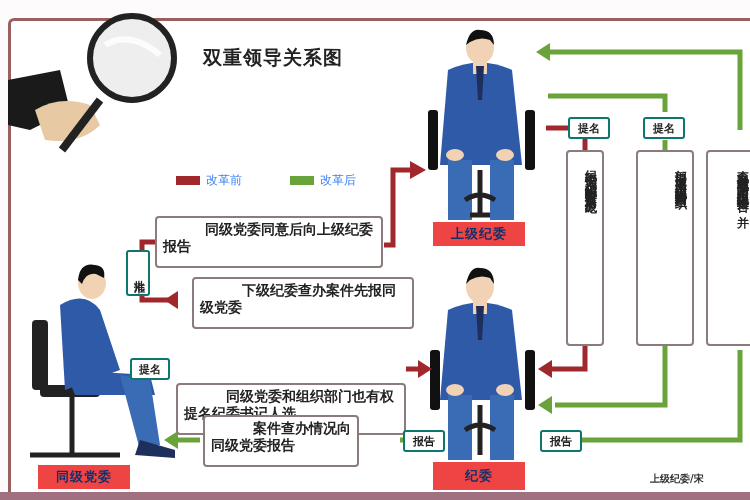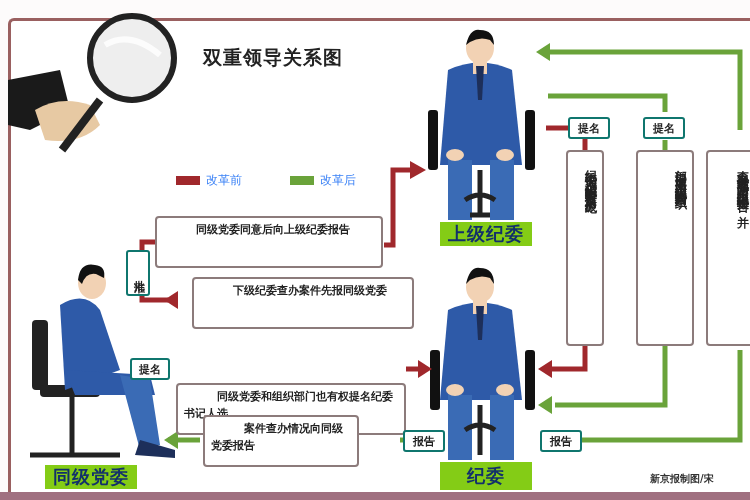--- a/index.html
+++ b/index.html
@@ -5,28 +5,28 @@
   html, body { margin: 0; padding: 0; }
   body { width: 750px; height: 500px; background: #fdfbfb; position: relative; overflow: hidden;
          font-family: "DejaVu Sans", sans-serif; color: #222; }
   .frame { position: absolute; left: 8px; top: 18px; width: 760px; height: 474px;
            border: 3px solid #9a6060; border-right: none; border-radius: 6px 0 0 6px; background: #fff; }
   .bottom-bar { position: absolute; left: 0; top: 492px; width: 750px; height: 8px; background: #a07080; }
   .title { position: absolute; left: 203px; top: 44px; font-size: 19px; font-weight: bold; line-height: 26px; letter-spacing: 1px; color: #222; }
   .legend { position: absolute; top: 172px; font-size: 12px; display: flex; align-items: center; gap: 6px; color: #3b82f6; }
   .swatch { width: 24px; height: 9px; display: inline-block; }
   .box { position: absolute; background: #fff; border: 2px solid #8c7b7b; border-radius: 4px;
-         font-size: 11px; line-height: 17px; padding: 3px 6px; box-sizing: border-box; color: #222; font-weight: bold; text-indent: 3em; }
+         font-size: 14px; line-height: 17px; padding: 3px 6px; box-sizing: border-box; color: #222; font-weight: bold; text-indent: 3em; }
   .tag { position: absolute; background: #fff; border: 2px solid #0f766e; border-radius: 3px;
          font-size: 11px; font-weight: bold; display: flex; align-items: center; justify-content: center; box-sizing: border-box; text-align: center; }
   .vtag { writing-mode: vertical-rl; letter-spacing: 2px; }
   .vbox { position: absolute; background: #fff; border: 2px solid #8c7b7b; border-radius: 4px;
           writing-mode: vertical-rl; font-size: 12px; font-weight: bold; line-height: 17px; padding: 8px 3px; box-sizing: border-box; letter-spacing: 2px; }
-  .label-plate { position: absolute; background: #84cc16; color: #12306a; font-weight: bold; font-size: 18px;
-                 display: flex; align-items: center; justify-content: center; letter-spacing: 1px; margin-left: 7px; }
+  .label-plate { position: absolute; background: #ef4444; color: #12306a; font-weight: bold; font-size: 13px;
+                 display: flex; align-items: center; justify-content: center; letter-spacing: 1px; }
   .credit { position: absolute; left: 650px; top: 472px; font-size: 10px; color: #333; font-weight: bold; }
   svg.overlay { position: absolute; left: 0; top: 0; }
 </style>
 </head>
 <body>
 
 <div class="frame"></div>
 <div class="bottom-bar"></div>
 
 <svg class="overlay" width="750" height="500">
@@ -149,13 +149,13 @@
 <div class="tag" style="left:643px; top:117px; width:42px; height:22px;">提名</div>
 
 <div class="vbox" style="left:566px; top:150px; width:38px; height:196px;">纪委书记人选上级纪委有权提名下级纪</div>
 <div class="vbox" style="left:636px; top:150px; width:58px; height:196px;">部门提名主要由上级纪委会同组织</div>
 <div class="vbox" style="left:706px; top:150px; width:50px; height:196px;">查办案件发现问题时向上级纪委报告，并</div>
 
 <div class="label-plate" style="left:433px; top:222px; width:92px; height:24px;">上级纪委</div>
 <div class="label-plate" style="left:433px; top:462px; width:92px; height:28px;">纪委</div>
 <div class="label-plate" style="left:38px; top:465px; width:92px; height:24px;">同级党委</div>
 
-<div class="credit">新京报制图/宋</div>
+<div class="credit">上级纪委/宋</div>
 
 </body></html>

